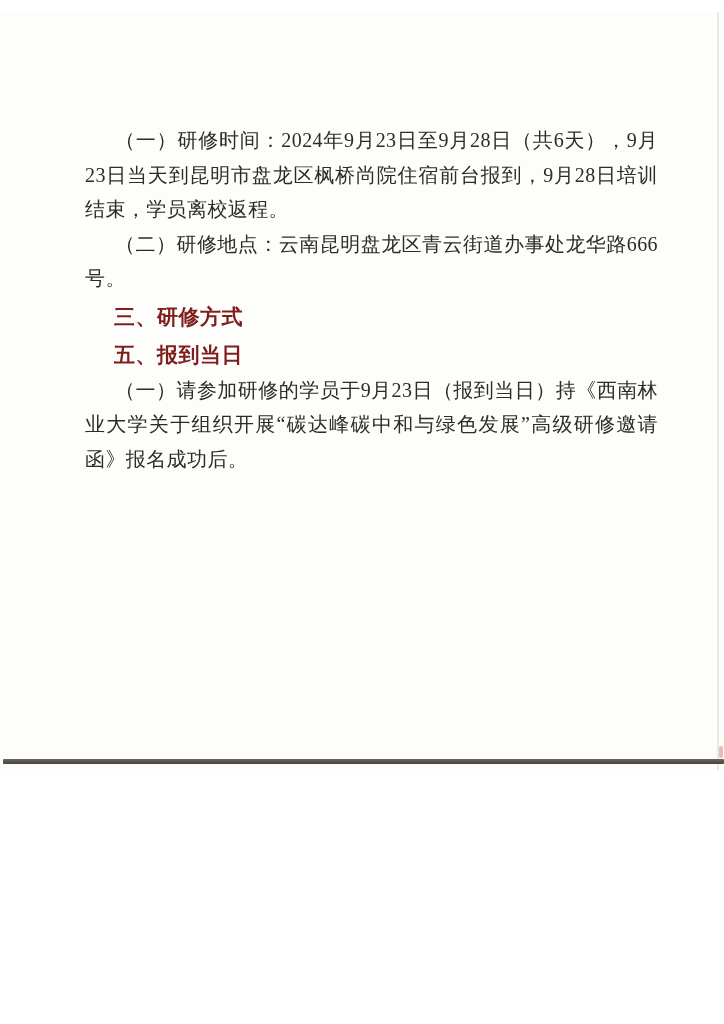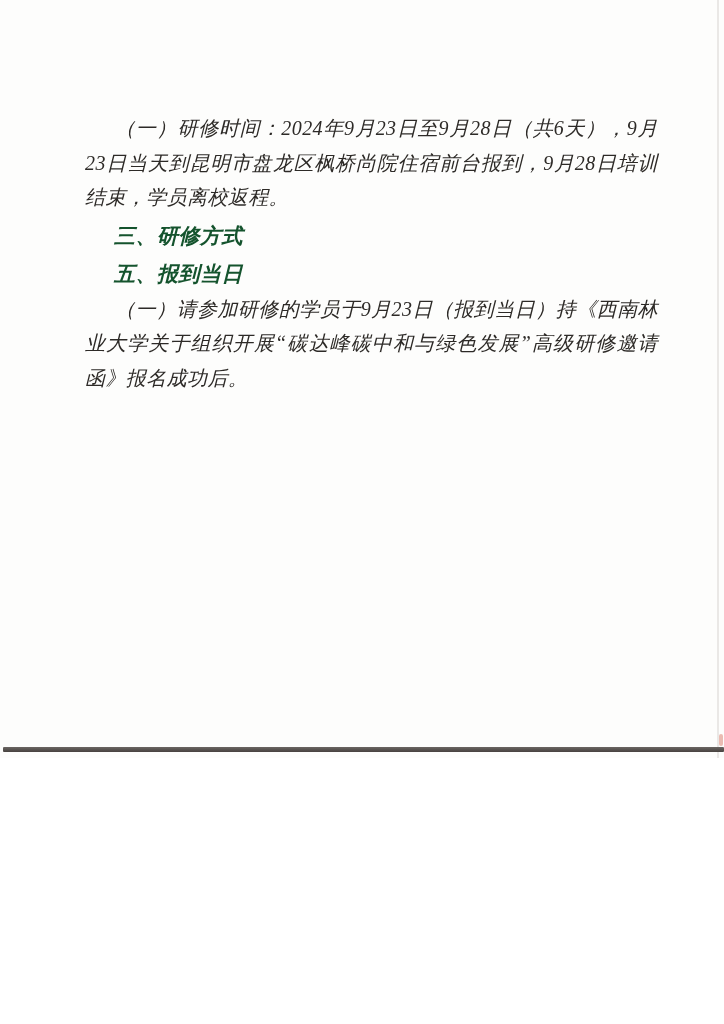--- a/index.html
+++ b/index.html
@@ -5,26 +5,25 @@
   * { box-sizing: border-box; }
   html, body {
     margin: 0;
     padding: 0;
     background: #ffffff;
   }
   .page {
     position: relative;
     width: 724px;
     height: 758px;
-    margin: 0 auto;
+    margin: 12px auto;
     background: #fdfdfc;
     overflow: hidden;
     font-family: "Liberation Serif", serif;
     color: #2d2a27;
-    font-style: italic;
   }
   .content {
     position: absolute;
     top: 111px;
     left: 85px;
     width: 573px;
   }
   .para {
     margin: 0;
     font-size: 20px;
@@ -35,21 +34,21 @@
   }
   .indent-full { text-indent: 30px; }
   .indent-half { text-indent: 17px; }
   .heading {
     margin: 4px 0 0 0;
     font-family: "Liberation Sans", sans-serif;
     font-weight: bold;
     font-size: 21px;
     line-height: 34.5px;
     letter-spacing: 0.5px;
-    color: #14532d;
+    color: #7f1d1d;
     text-indent: 29px;
   }
   .page-footer {
     position: absolute;
     top: 920px;
     left: 0;
     width: 724px;
     text-align: center;
     font-size: 19px;
     letter-spacing: 1px;
@@ -83,20 +82,21 @@
     border-radius: 2px;
   }
 </style>
 </head>
 <body>
 
 <div class="page">
 
   <div class="content">
     <p class="para indent-full">（一）研修时间：2024年9月23日至9月28日（共6天），9月23日当天到昆明市盘龙区枫桥尚院住宿前台报到，9月28日培训结束，学员离校返程。</p>
+    <p class="para indent-full">（二）研修地点：云南昆明盘龙区青云街道办事处龙华路666号。</p>
     <h3 class="heading">三、研修方式</h3>
     <h3 class="heading">五、报到当日</h3>
     <p class="para indent-full">（一）请参加研修的学员于9月23日（报到当日）持《西南林业大学关于组织开展“碳达峰碳中和与绿色发展”高级研修邀请函》报名成功后。</p>
   </div>
 
   <div class="page-footer">—2—</div>
 
   <div class="scan-edge-right"></div>
   <div class="scan-artifact-pink"></div>
   <div class="scan-edge-bottom"></div>

